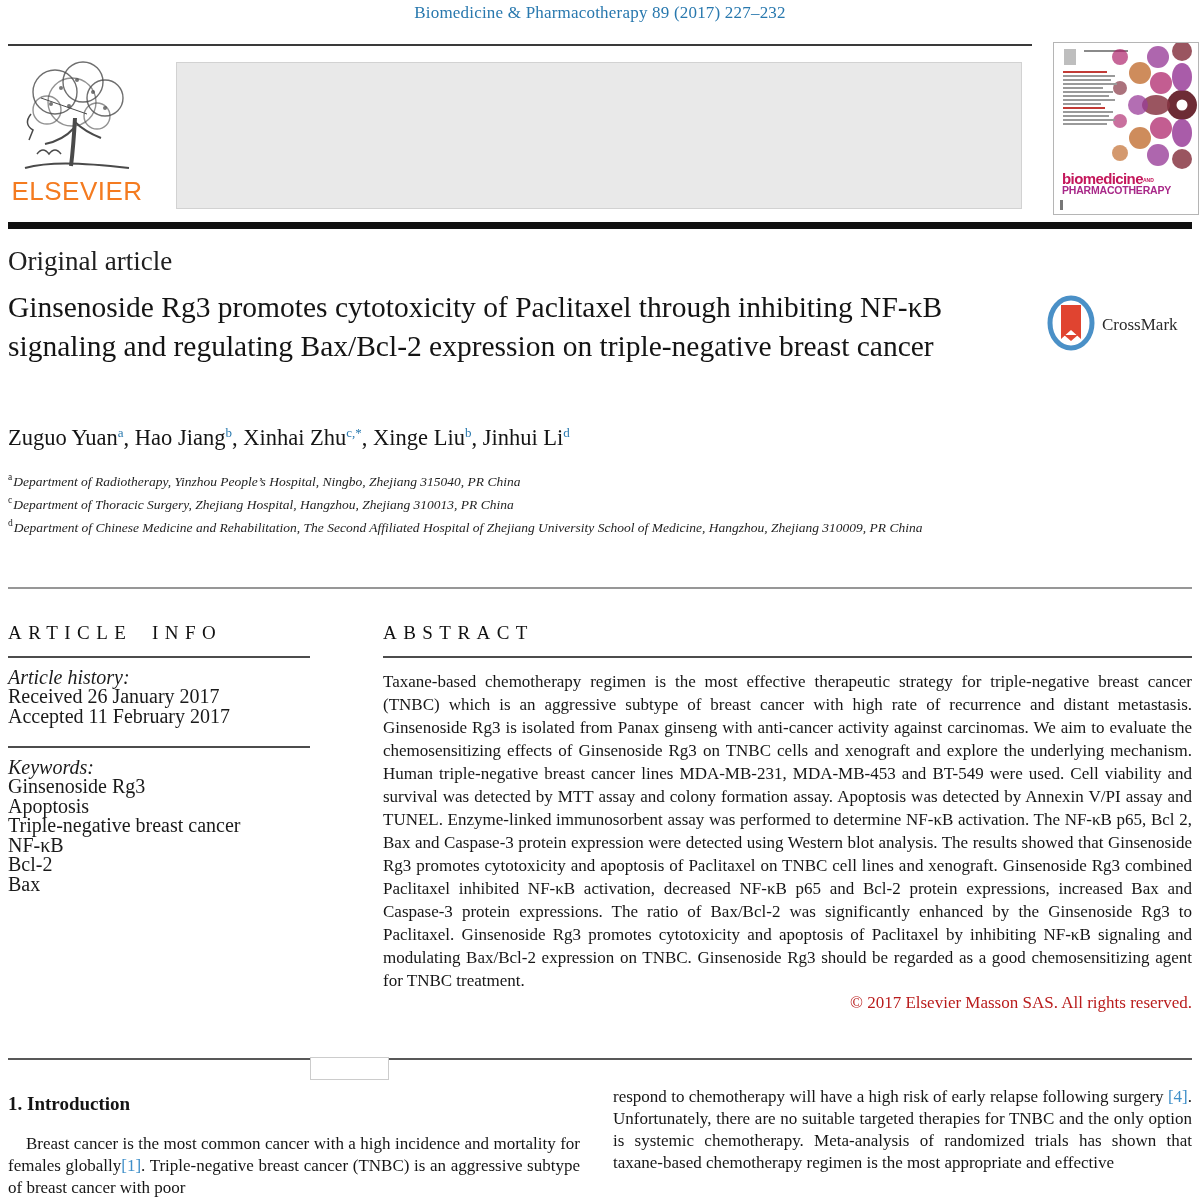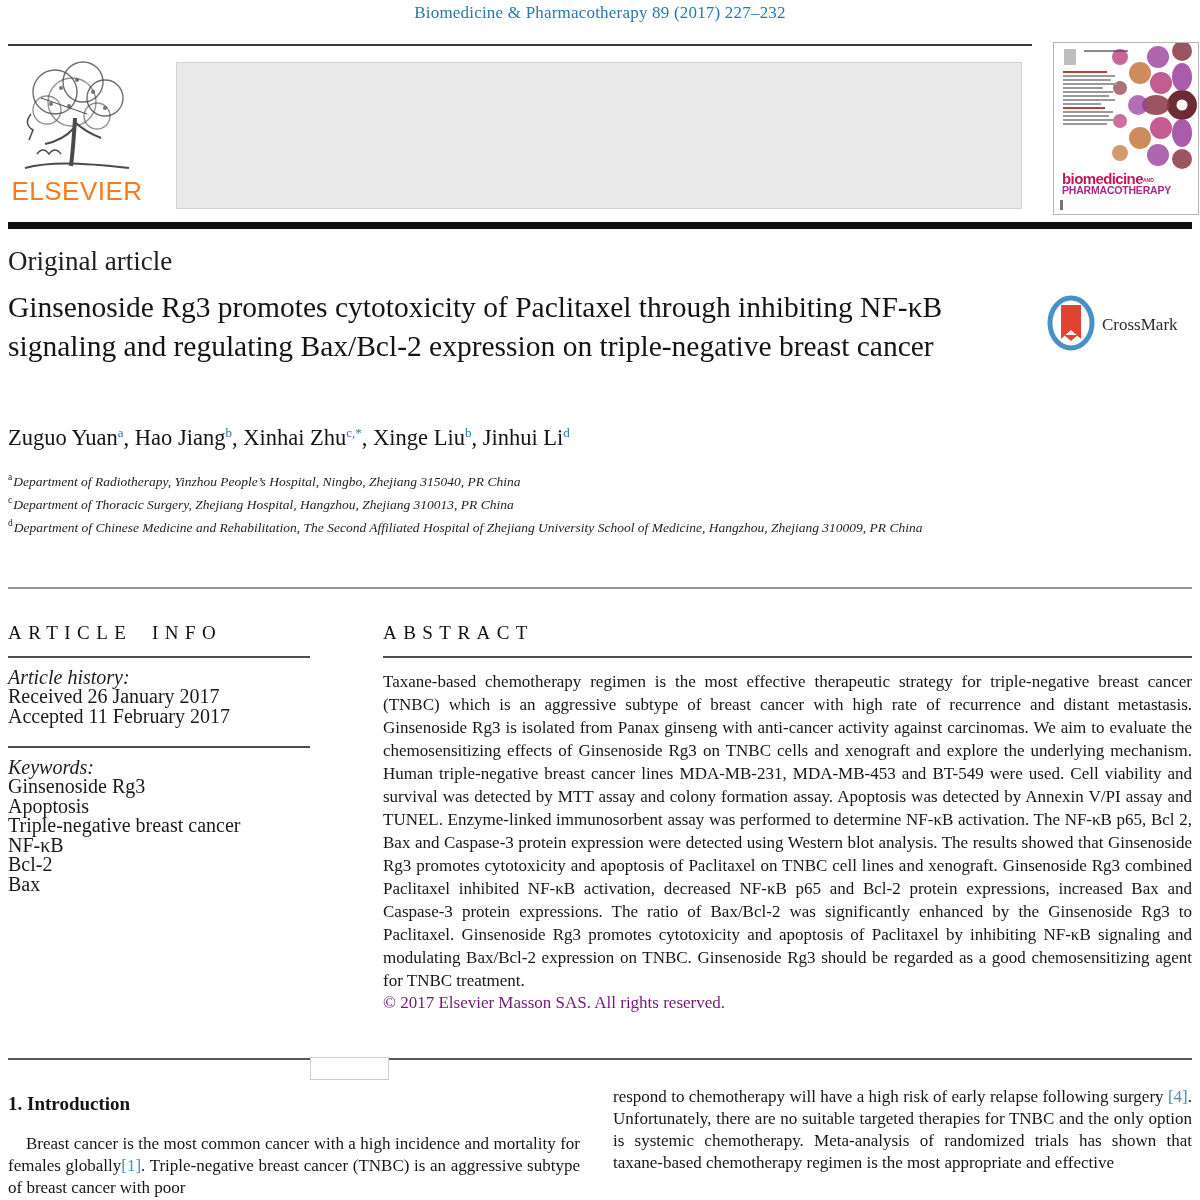--- a/index.html
+++ b/index.html
@@ -66,21 +66,21 @@
   .secheading{font-family:"Liberation Serif",serif;font-size:19px;letter-spacing:.34em;
               word-spacing:.45em;color:#111;}
   .inforule{height:1.6px;background:#4c4c4c;}
   .infocol{position:absolute;top:622px;left:8px;width:310px;}
   .infocol .inforule{width:302px;margin:12px 0 10px 0;}
   .ital{font-style:italic;}
   .infoline{font-size:20px;line-height:19.5px;white-space:nowrap;}
   .abscol{position:absolute;top:622px;left:383px;width:809px;}
   .abscol .inforule{width:809px;margin:12px 0 12px 0;}
   .abstext{font-size:17px;line-height:23px;text-align:justify;color:#161616;}
-  .abscopy{font-size:17px;margin-top:1px;color:#701a75;}
+  .abscopy{font-size:17px;text-align:right;margin-top:1px;color:#b91c1c;}
 
   
   .footrule{position:absolute;top:1058px;left:8px;width:1184px;height:1.6px;background:#585858;}
   .footbox{position:absolute;top:1057px;left:310px;width:77px;height:21px;background:#fff;
            border:1px solid #ccc;}
   .introhead{position:absolute;top:1093px;left:8px;font-size:19px;font-weight:bold;color:#141414;}
   .colpara{position:absolute;font-size:17px;line-height:22px;text-align:justify;color:#161616;}
   .leftpara{top:1133px;left:8px;width:572px;text-indent:18px;}
   .rightpara{top:1086px;left:613px;width:579px;}
   .cite{color:#3f8fc9;}

